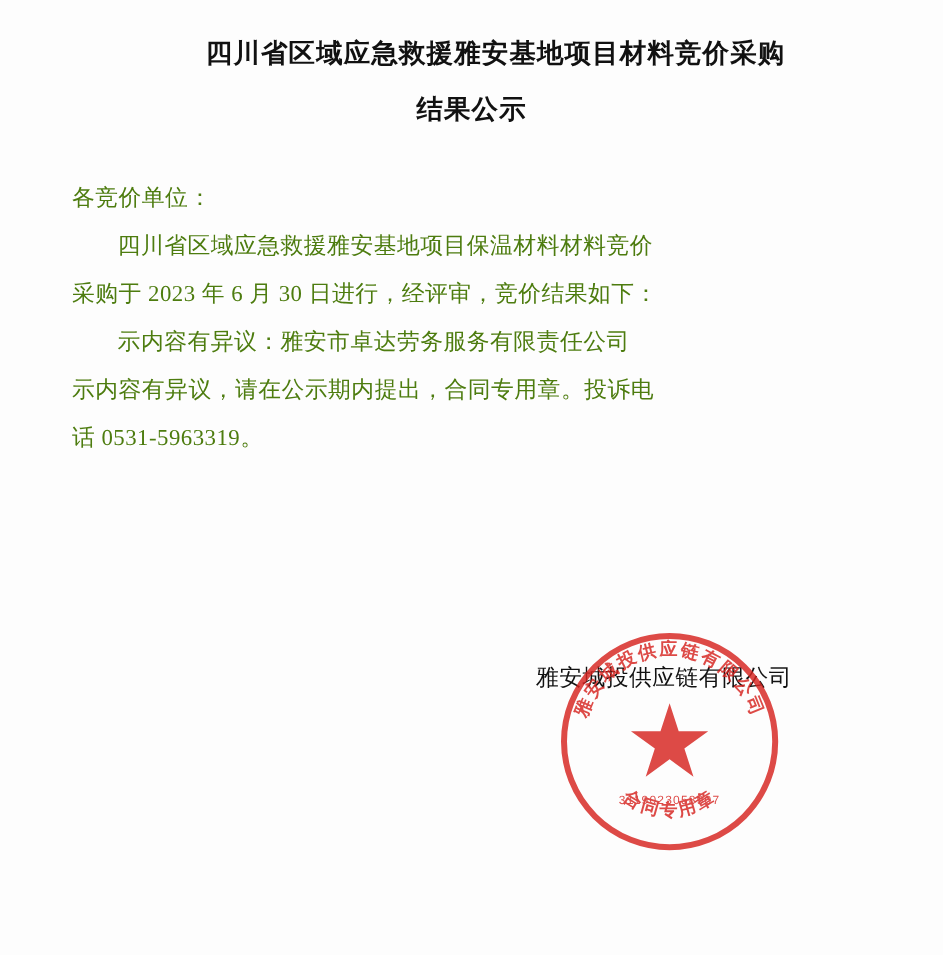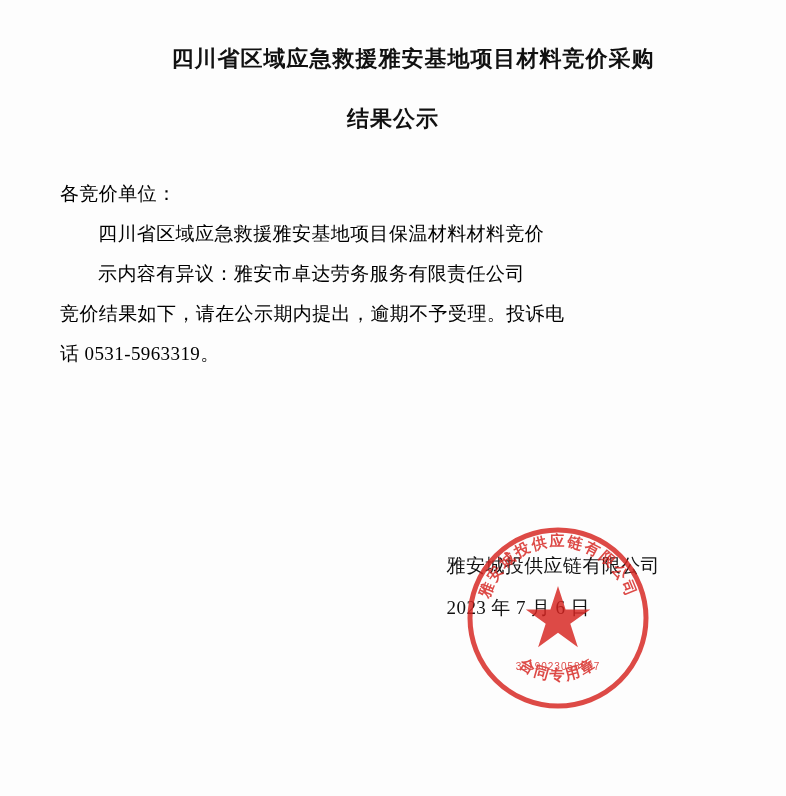--- a/index.html
+++ b/index.html
@@ -22,31 +22,31 @@
   }
   .doc-title {
     text-align: center;
     font-family: "Liberation Sans", sans-serif;
     font-weight: bold;
     font-size: 22px;
     letter-spacing: 1px;
     color: #111111;
   }
   .title-line-1 {
-    margin-top: 44px;
+    margin-top: 30px;
     padding-left: 40px;
   }
   .title-line-2 {
-    margin-top: 30px;
+    margin-top: 16px;
   }
   .body-block {
     margin: 40px 60px 0 60px;
     font-size: 19px;
     line-height: 40px;
-    color: #000000;
+    color: #4d7c0f;
     letter-spacing: 0.4px;
   }
   .para {
     margin: 0;
     text-indent: 0;
   }
   .para-indent {
     margin: 0;
     text-indent: 38px;
   }
@@ -101,28 +101,28 @@
 <body>
 
 <div class="page">
 
   <div class="doc-title title-line-1">四川省区域应急救援雅安基地项目材料竞价采购</div>
   <div class="doc-title title-line-2">结果公示</div>
 
   <div class="body-block">
     <p class="para">各竞价单位：</p>
     <p class="para-indent">四川省区域应急救援雅安基地项目保温材料材料竞价</p>
+    <p class="para">采购于 2023 年 6 月 30 日进行，经评审，竞价结果如下：</p>
     <p class="para-indent">示内容有异议：雅安市卓达劳务服务有限责任公司</p>
-    <p class="para">竞价结果如下，请在公示期内提出，逾期不予受理。投诉电</p>
+    <p class="para">示内容有异议，请在公示期内提出，合同专用章。投诉电</p>
     <p class="para">话 0531-5963319。</p>
   </div>
 
   <div class="sign-area">
     <div class="sign-line">雅安城投供应链有限公司</div>
-    <div class="sign-line">2023 年 7 月 6 日</div>
   </div>
 
   <div class="seal">
     <svg width="196" height="196" viewBox="0 0 196 196" xmlns="http://www.w3.org/2000/svg">
       <circle class="seal-ring" cx="98" cy="98" r="88"></circle>
       <path id="sealTopArc" d="M 26 98 A 72 72 0 0 1 170 98" fill="none"></path>
       <path id="sealBottomArc" d="M 36 98 A 62 62 0 0 0 160 98" fill="none"></path>
       <text class="seal-text">
         <textPath href="#sealTopArc" startOffset="50%" text-anchor="middle" id="sealTopTextPath">雅安城投供应链有限公司</textPath>
       </text>

